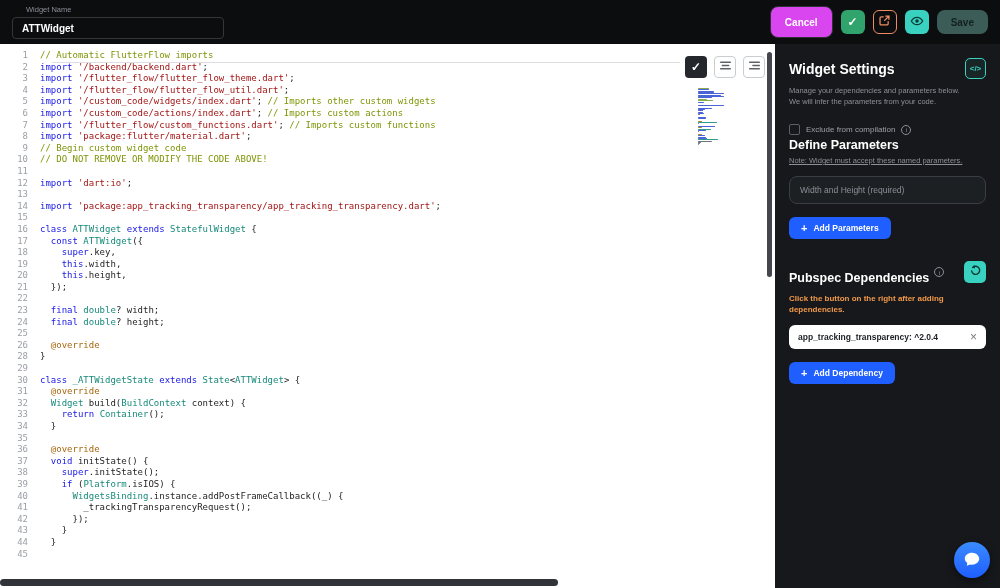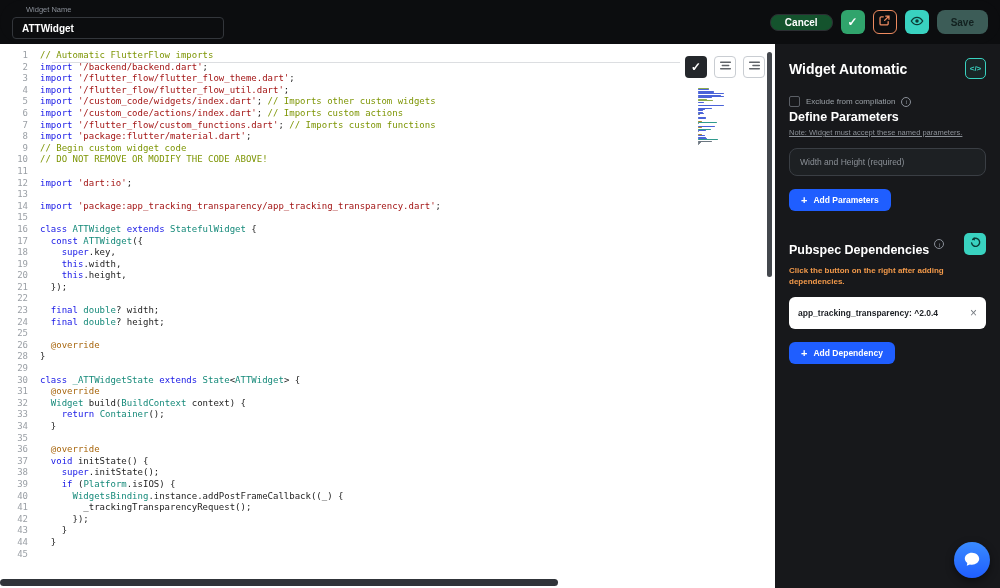--- a/index.html
+++ b/index.html
@@ -6,21 +6,21 @@
   html, body { width: 1000px; height: 588px; overflow: hidden; }
   body { background: #0c0d0f; font-family: "Liberation Sans", sans-serif; }
 
   
   .header { height: 44px; display: flex; align-items: center; padding: 0 12px; background: #0c0d0f; border-radius: 22px; }
   .name-block { display: flex; flex-direction: column; }
   .name-label { font-size: 7.5px; color: #8a8f98; padding-left: 14px; margin-bottom: 3px; }
   .name-input { width: 212px; height: 22px; background: #0c0d0f; border: 1px solid #33363b; border-radius: 4px; color: #ffffff; font-size: 10px; font-weight: 600; padding: 0 9px; font-family: "Liberation Sans", sans-serif; outline: none; }
   .header-actions { margin-left: auto; display: flex; align-items: center; gap: 8px; }
   .btn { border: none; cursor: pointer; font-family: "Liberation Sans", sans-serif; display: inline-flex; align-items: center; justify-content: center; }
-  .btn-cancel { height: 17px; padding: 0 14px; border-radius: 8px; background: #14532d; border: 1px solid #2c2f33; color: #ffffff; font-size: 10px; font-weight: 600; }
+  .btn-cancel { height: 32px; padding: 0 14px; border-radius: 8px; background: #d946ef; border: 1px solid #2c2f33; color: #ffffff; font-size: 10px; font-weight: 600; }
   .sq { width: 24px; height: 24px; border-radius: 6px; }
   .sq-green { background: #30a46c; color: #ffffff; font-size: 12px; font-weight: 700; }
   .sq-orange { background: transparent; border: 1.5px solid #ee8b60; }
   .sq-teal { background: #39d2c0; }
   .btn-save { height: 24px; padding: 0 14px; border-radius: 8px; background: #456a64; color: #142523; font-size: 10px; font-weight: 700; opacity: 0.85; }
 
   
   .main { display: flex; height: 544px; }
 
   
@@ -60,21 +60,21 @@
   .info-i { width: 10px; height: 10px; border: 1px solid #8a8f98; border-radius: 50%; color: #8a8f98; font-size: 6.5px; display: inline-flex; align-items: center; justify-content: center; font-style: italic; font-family: "Liberation Serif", serif; }
   .sec-title { margin-top: 3px; font-size: 12.5px; font-weight: 700; }
   .sec-note { margin-top: 4px; font-size: 7.5px; color: #8b9097; text-decoration: underline; }
   .param-box { margin-top: 11px; height: 28px; border: 1px solid #3a3e44; border-radius: 8px; background: #1d2023; color: #8b9097; font-size: 8.5px; display: flex; align-items: center; padding: 0 10px; }
   .blue-btn { margin-top: 13px; height: 22px; padding: 0 12px; border-radius: 6px; background: #1f5eff; color: #ffffff; font-size: 8.5px; font-weight: 700; display: inline-flex; align-items: center; gap: 6px; border: none; cursor: pointer; font-family: "Liberation Sans", sans-serif; }
   .blue-btn .plus { font-size: 11px; font-weight: 700; line-height: 1; }
   .dep-head { margin-top: 20px; display: flex; align-items: center; justify-content: space-between; }
   .dep-title-wrap { display: flex; align-items: center; gap: 5px; }
   .refresh-btn { width: 22px; height: 22px; border-radius: 5px; background: #39d2c0; border: none; cursor: pointer; display: flex; align-items: center; justify-content: center; }
   .dep-warning { margin-top: 8px; font-size: 8px; line-height: 1.4; color: #f2994a; font-weight: 600; }
-  .dep-chip { margin-top: 10px; background: #ffffff; border-radius: 6px; height: 32px; display: flex; align-items: center; justify-content: space-between; padding: 0 9px; }
+  .dep-chip { margin-top: 10px; background: #ffffff; border-radius: 6px; height: 24px; display: flex; align-items: center; justify-content: space-between; padding: 0 9px; }
   .dep-chip-label { color: #1c1f24; font-size: 8.5px; font-weight: 600; }
   .dep-close { color: #767b82; font-size: 12px; font-weight: 400; cursor: pointer; line-height: 1; }
 
   
   .chat-fab { position: fixed; right: 10px; bottom: 10px; width: 36px; height: 36px; border-radius: 50%; background: linear-gradient(180deg, #3a8bff, #1f5eff); border: none; cursor: pointer; display: flex; align-items: center; justify-content: center; box-shadow: 0 3px 8px rgba(0,0,0,0.45); }
 </style>
 </head>
 <body>
 
 <div class="header">
@@ -354,25 +354,27 @@
         <div class="mm-row" style="width: 1.75px; background: rgb(107, 118, 128);"></div>
         <div class="mm-row" style="width: 1.05px; background: rgb(107, 118, 128);"></div>
         <div class="mm-row" style="width: 0px; background: transparent;"></div>
       </div>
     <div class="vscroll"></div>
     <div class="hscroll"></div>
   </div>
 
   <aside class="panel">
     <div class="panel-head">
-      <span class="panel-title">Widget Automatic</span>
+      <span class="panel-title">Widget Settings</span>
       <button class="code-btn">
           <span>&lt;/&gt;</span>
         </button>
     </div>
+    <p class="panel-sub">Manage your dependencies and parameters below.
+We will infer the parameters from your code.</p>
 
     <div class="check-row">
       <span class="checkbox"></span>
       <span class="check-label">Exclude from compilation</span>
       <span class="info-i">i</span>
     </div>
 
     <div class="sec-title">Define Parameters</div>
     <div class="sec-note">Note: Widget must accept these named parameters.</div>
     <div class="param-box">Width and Height (required)</div>

